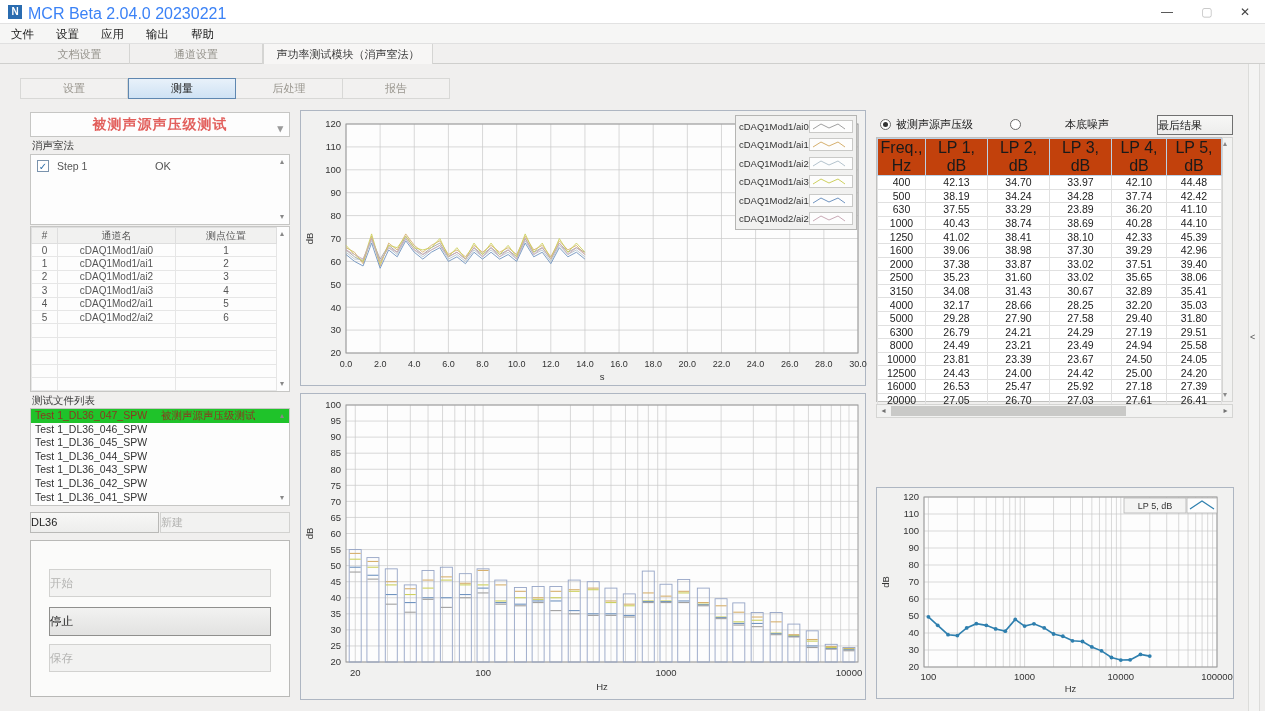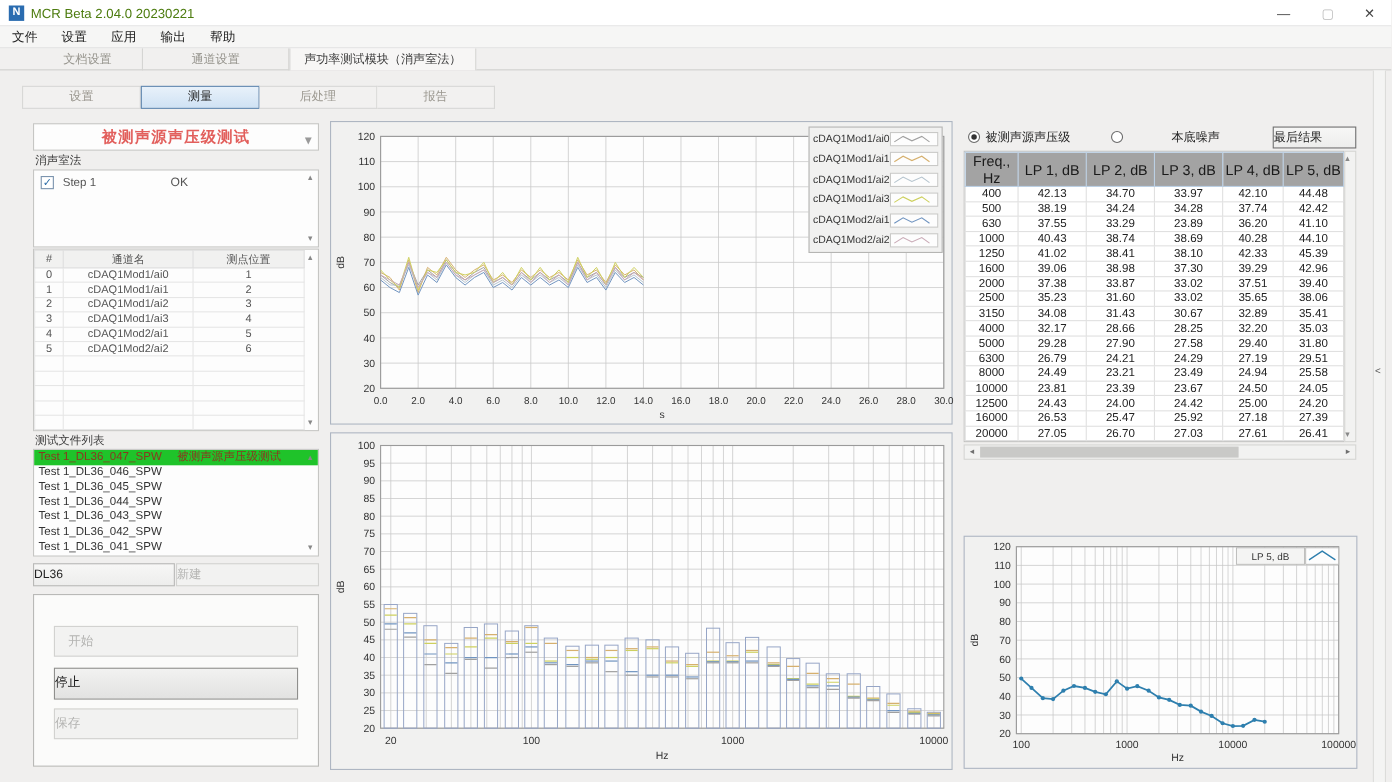--- a/index.html
+++ b/index.html
@@ -6,21 +6,21 @@
   html,body { width:1265px; height:711px; overflow:hidden;
     font-family:"Liberation Sans", sans-serif; background:#efefed; }
   .abs { position:absolute; }
   #window { position:relative; width:1265px; height:711px; background:#f0efee; }
 
   
   #titlebar { left:0; top:0; width:1265px; height:24px; background:#ffffff;
     border-bottom:1px solid #e2e2e2; }
   #app-icon { left:8px; top:5px; width:14px; height:14px; background:#2a6cb0;
     color:#fff; font-size:10px; font-weight:bold; text-align:center; line-height:14px; }
-  #app-title { left:28px; top:5px; font-size:12px; color:#4d7c0f; }
+  #app-title { left:28px; top:5px; font-size:16px; color:#3b82f6; }
   .wctl { top:0; width:34px; height:24px; text-align:center; line-height:24px;
     font-size:12px; color:#444; }
   #btn-min { left:1150px; } #btn-max { left:1190px; color:#bbb; } #btn-close { left:1228px; }
 
   
   #menubar { left:0; top:24px; width:1265px; height:20px; background:#f6f6f5;
     border-bottom:1px solid #e0e0e0; display:flex; align-items:center; }
   .menu-item { padding:0 11px; font-size:11.5px; color:#222; height:20px; line-height:20px; }
 
   
@@ -74,21 +74,21 @@
 
   .btn { border:1px solid #b9b9b7; background:linear-gradient(#f7f7f6,#ededec);
     text-align:left; font-size:11px; color:#222; }
   .btn.disabled { color:#b3b3b1; border-color:#d2d2d0; background:#f2f2f1; }
   #btn-dl36 { left:30px; top:512px; width:129px; height:21px; line-height:19px; }
   #btn-new { left:160px; top:512px; width:130px; height:21px; line-height:19px; }
 
   #run-groupbox { left:30px; top:540px; width:260px; height:157px; background:#fbfbfa;
     border:1px solid #b9b9b7; }
   .run-btn { left:18px; width:222px; height:28px; line-height:26px; font-size:11.5px; }
-  #btn-start { top:28px;padding-left:12px; } 
+  #btn-start { top:28px; } 
   #btn-stop { top:66px; height:29px; border:1px solid #8f8f8d;
     background:linear-gradient(#f2f2f1,#e2e2e1); color:#111; }
   #btn-save { top:103px; }
 
   
   .chart-panel { background:#f1f1f0; border:1px solid #aeb6c2; }
   #chart1-panel { left:300px; top:110px; width:566px; height:276px; }
   #chart2-panel { left:300px; top:393px; width:566px; height:307px; }
   #chart3-panel { left:876px; top:487px; width:358px; height:212px; }
   #chart1-legend { right:8px; top:4px; width:122px; background:#f1f1f0;
@@ -104,22 +104,22 @@
   .radio-circle.on::after { content:""; position:absolute; left:2px; top:2px; width:5px;
     height:5px; border-radius:50%; background:#333; }
   #radio-source { left:880px; top:117px; }
   #radio-noise { left:1010px; top:117px;gap:44px; }
   #btn-final { left:1157px; top:115px; width:76px; height:20px; line-height:18px;
     border:1px solid #707070; }
 
   #result-table-wrap { left:876px; top:137px; width:346px; height:265px; background:#fff;
     border:1px solid #c0c0be; }
   #result-table { width:344px; table-layout:fixed; }
-  #result-table th { background:#a3a3a3; border:1px solid #bcd0e4; font-weight:normal;
-    font-size:13px; color:#1a1a1a; height:17px; }
+  #result-table th { background:#c2410c; border:1px solid #bcd0e4; font-weight:normal;
+    font-size:16px; color:#1a1a1a; height:17px; }
   #result-table td { border:1px solid #e0e0e0; font-size:10.5px; color:#222;
     height:13.6px; text-align:center; }
   #result-vscroll { left:1222px; top:137px; width:11px; height:265px; background:#f2f2f1;
     border:1px solid #d5d5d3; }
   #result-hscroll { left:876px; top:404px; width:357px; height:14px; background:#f2f2f1;
     border:1px solid #d5d5d3; }
   #hthumb { left:14px; top:1px; width:235px; height:10px; background:#c9c9c7; }
   .hs-arrow { top:0; width:13px; height:12px; font-size:8px; color:#707070;
     text-align:center; line-height:12px; }
 

